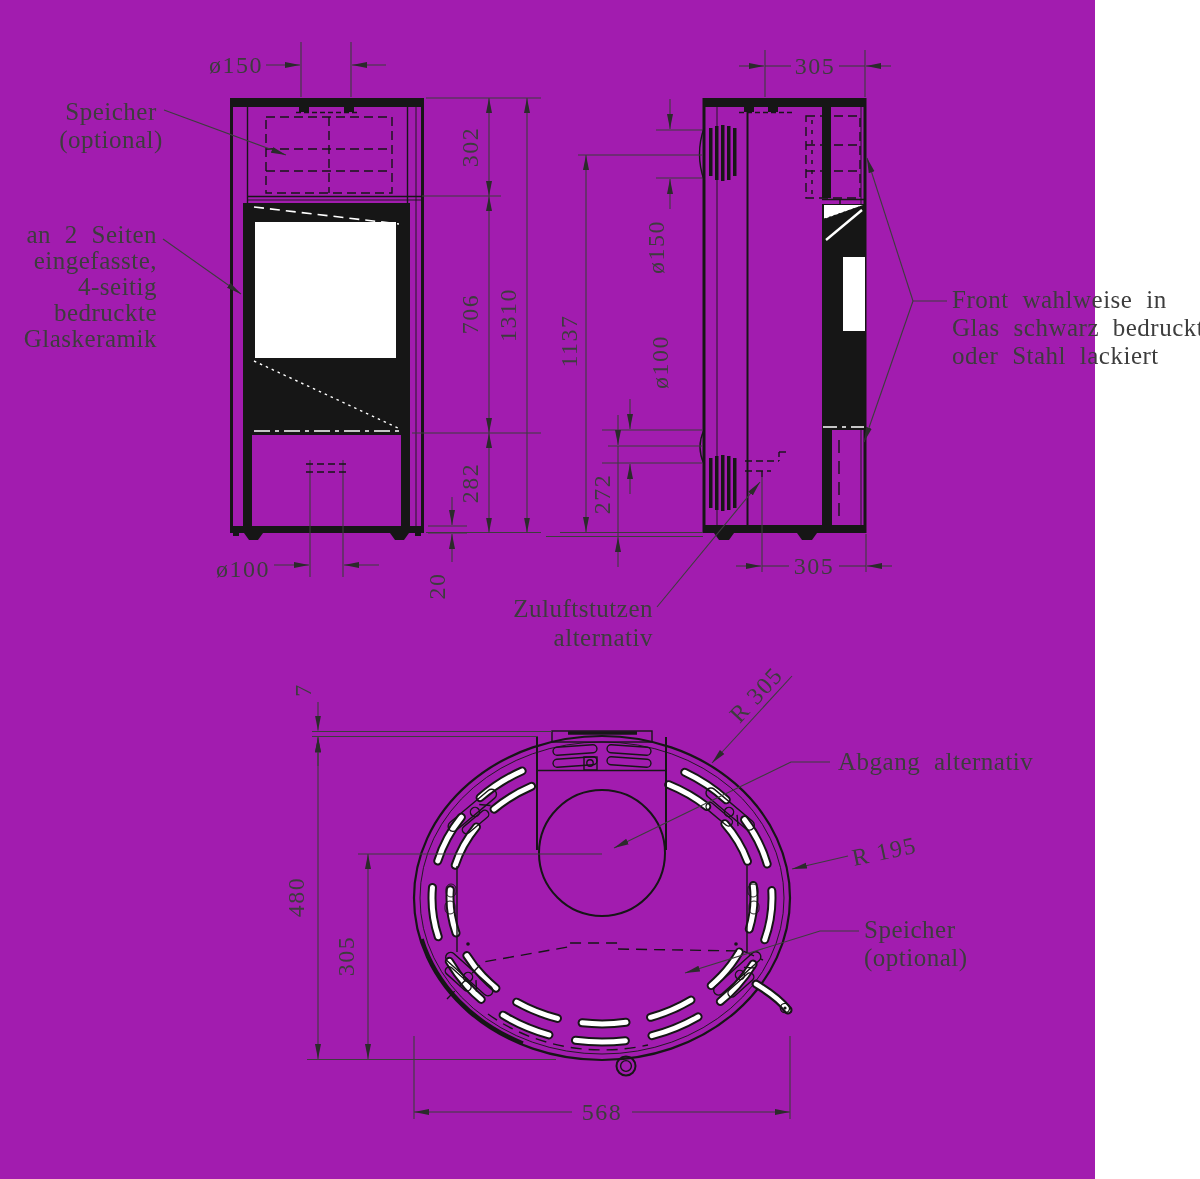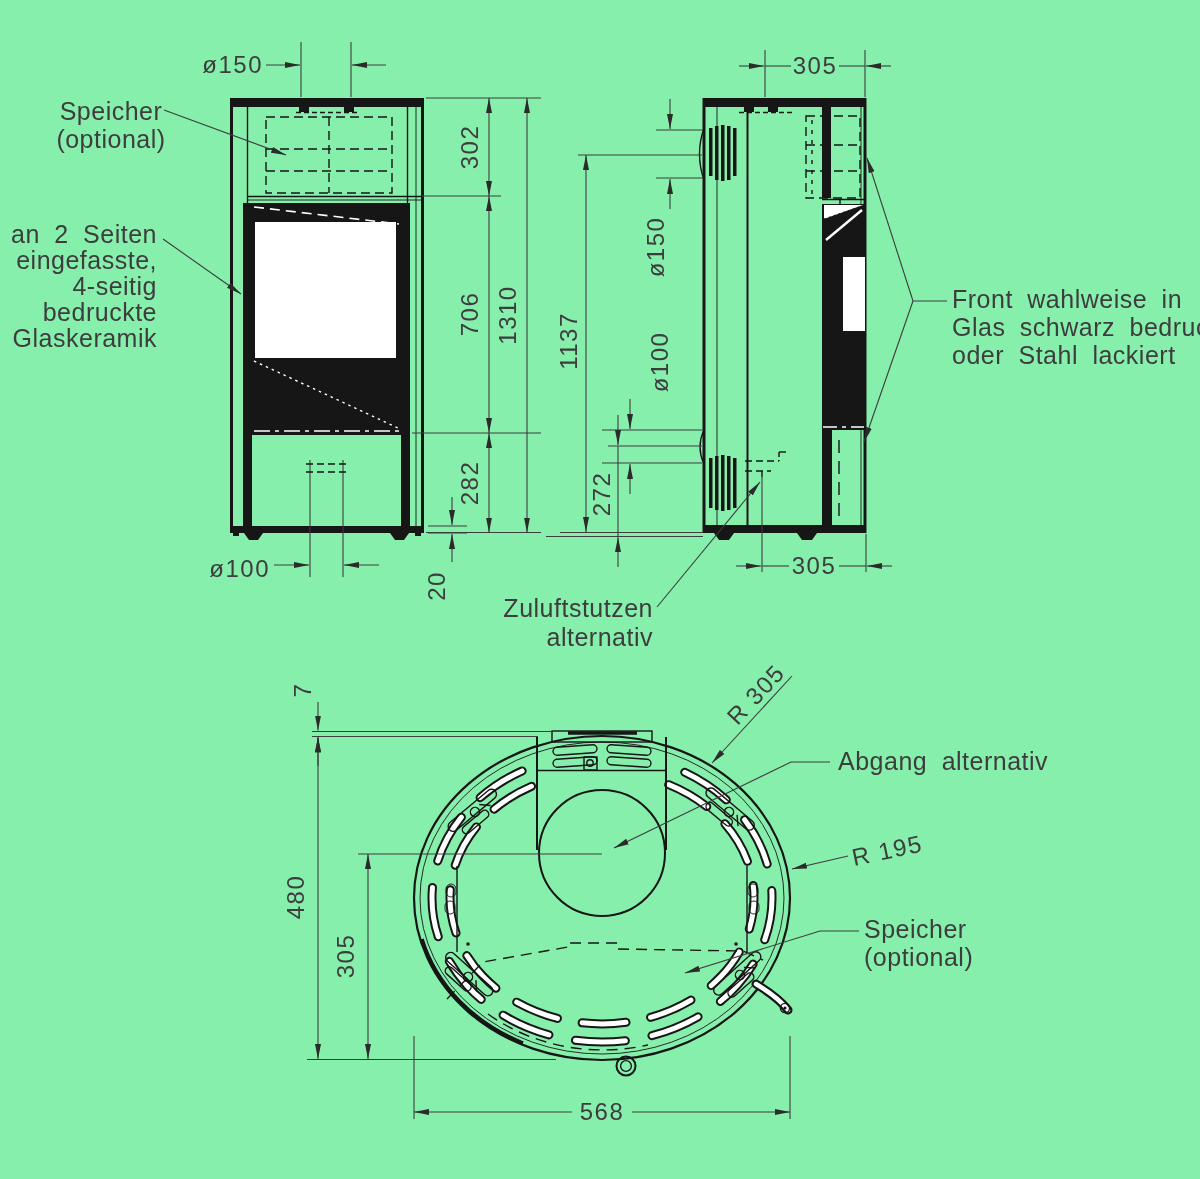--- a/index.html
+++ b/index.html
@@ -1,16 +1,16 @@
 <!DOCTYPE html>
 <html><head>
 <meta charset="utf-8">
 <style>
   html,body{margin:0;padding:0;background:#fff;}
-  .page{width:1200px;height:1179px;background:#86efac;position:relative;font-family:Liberation Sans, sans-serif;}
+  .page{width:1095px;height:1179px;background:#a21caf;position:relative;font-family:Liberation Serif, serif;}
   svg{display:block}
   
   .s1{stroke:#161616;stroke-width:1.4;fill:none}
   .s09{stroke:#161616;stroke-width:.9;fill:none}
   .s2{stroke:#161616;stroke-width:2;fill:none}
   .s22{stroke:#161616;stroke-width:2.2;fill:none}
   .s3{stroke:#161616;stroke-width:3;fill:none}
   .blk{fill:#161616;stroke:none}
   .dash{stroke-dasharray:9 5}
   .dl{stroke:#3d3d3d;stroke-width:1.1;fill:none}

